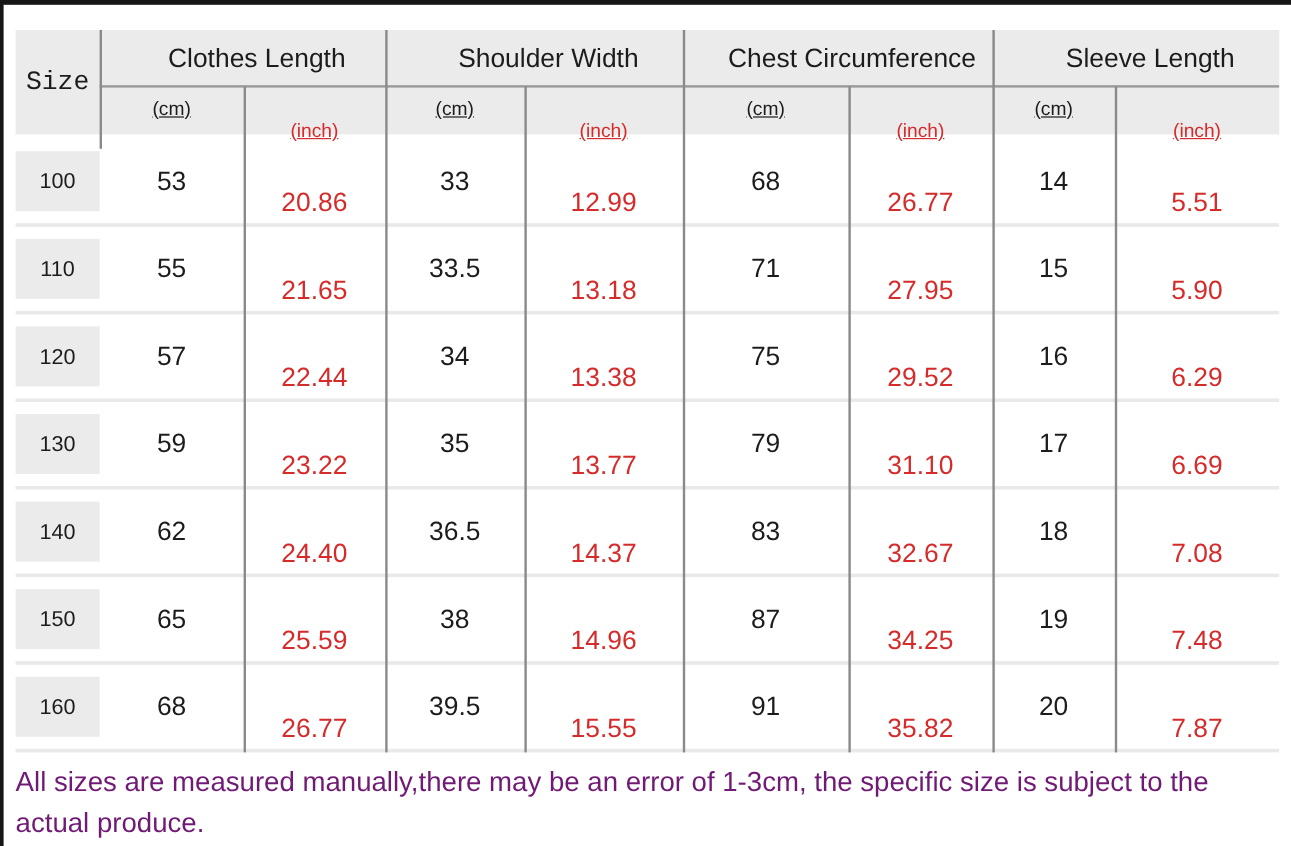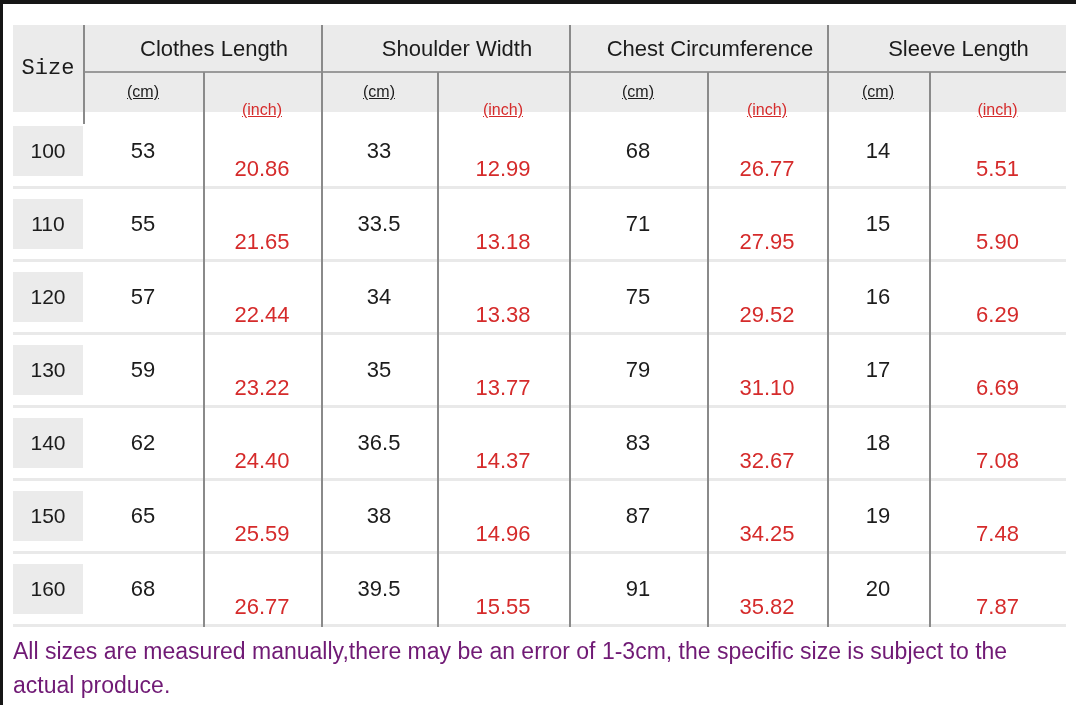--- a/index.html
+++ b/index.html
@@ -46,21 +46,21 @@
   .trow{
     display:grid;
     grid-template-columns:70px 120px 118px 116px 132px 138px 120px 102px 137px;
     height:73px;
     border-bottom:3px solid var(--rowline);
   }
   .td{display:flex;align-items:center;justify-content:center;font-size:22px;}
   .td-size{padding:0;}
   .size-chip{
     width:100%;height:50px;background:var(--header-bg);
-    display:flex;align-items:center;justify-content:center;font-size:21px;
+    display:flex;align-items:center;justify-content:center;font-size:18px;
   }
 
   
   .vline{position:absolute;width:2px;background:var(--vline);}
   .hline{position:absolute;left:70px;top:46px;width:983px;height:2px;background:var(--hline);}
 
   .note{
     position:absolute;left:13px;top:634px;width:1056px;
     font-size:23px;line-height:34px;color:#701a75;
   }

